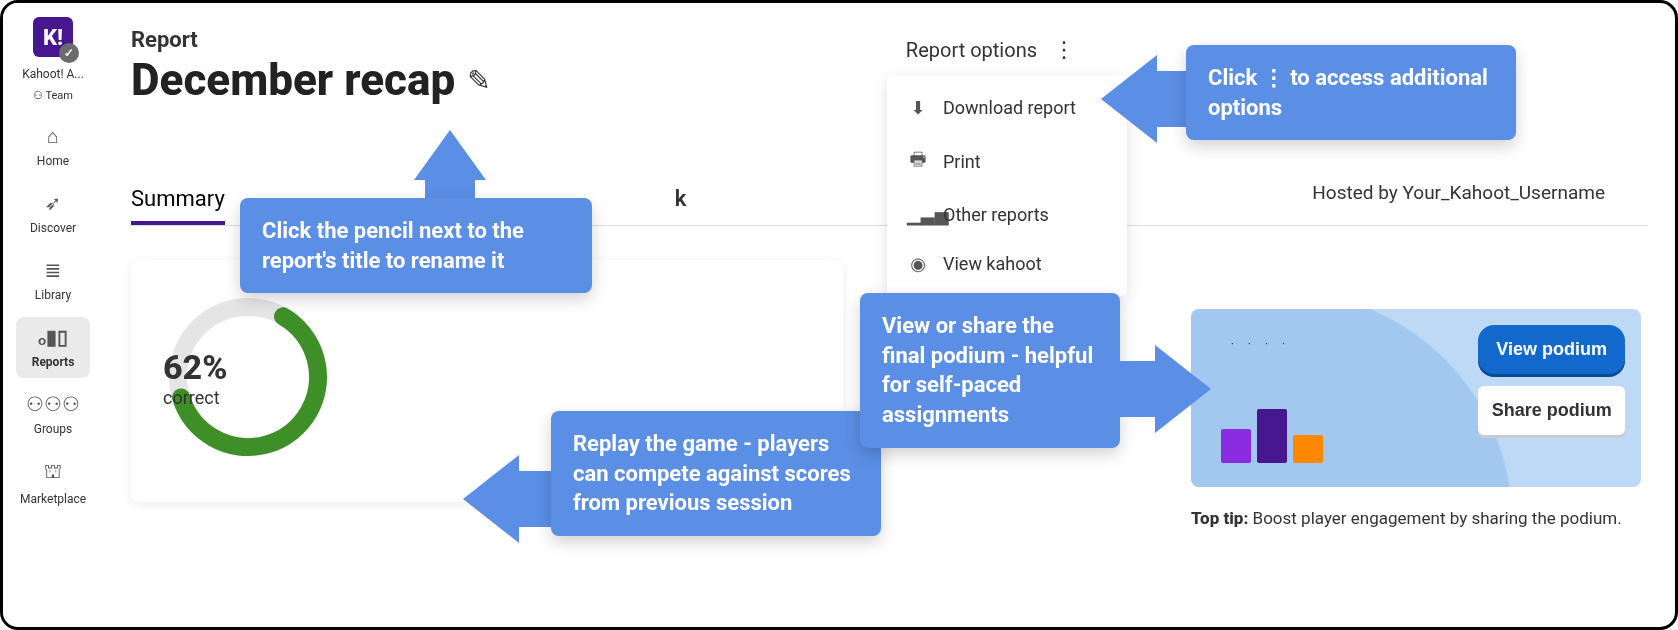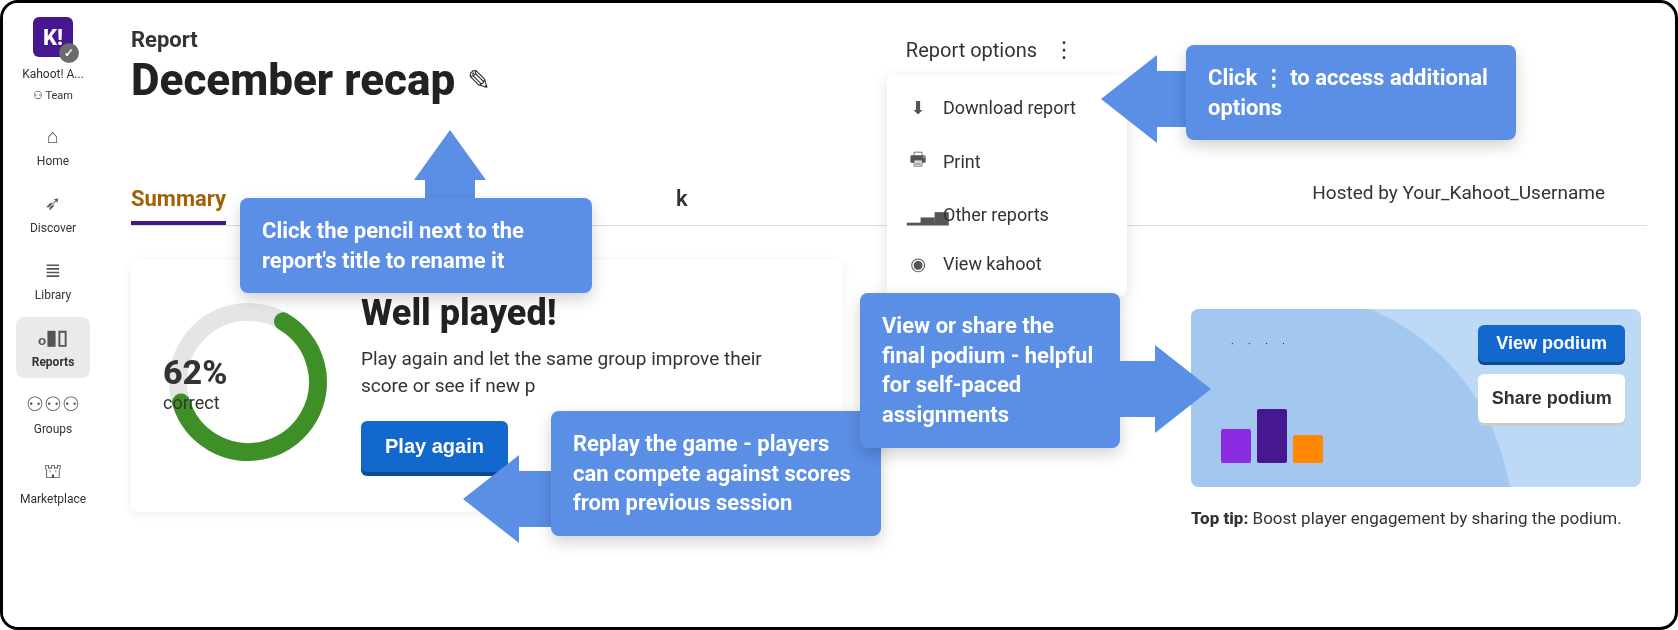--- a/index.html
+++ b/index.html
@@ -52,21 +52,21 @@
 .options-menu .menu-item {
   display: flex; align-items: center; gap: 14px; padding: 14px 20px;
   font-size: 18px; color: #333; cursor: pointer;
 }
 .menu-icon { width: 22px; text-align: center; color: #555; }
 
 .hosted-by { position: absolute; top: 178px; right: 70px; font-size: 19px; color: #333; }
 
 .tabs { margin-top: 70px; display: flex; gap: 40px; border-bottom: 1px solid #ddd; }
 .tab { padding: 10px 0; font-size: 22px; color: #333; cursor: pointer; font-weight: 600; }
-.tab.active { color: #a16207; border-bottom: 4px solid #46178f; font-weight: 700; }
+.tab.active { color: #000000; border-bottom: 4px solid #46178f; font-weight: 400; }
 
 .summary-card {
   margin-top: 34px; width: 712px; background: #fff; border-radius: 8px;
   box-shadow: 0 2px 10px rgba(0,0,0,.08); padding: 32px 32px 40px 32px;
   display: flex; align-items: center; gap: 28px;
 }
 .ring-wrap { position: relative; width: 170px; height: 170px; }
 .ring-center {
   position: absolute; inset: 0; display: flex; flex-direction: column;
   align-items: flex-start; justify-content: center;
@@ -89,22 +89,22 @@
 .podium-art {
   position: absolute; left: 30px; bottom: 24px; display: flex; align-items: flex-end; gap: 6px;
 }
 .confetti { position: absolute; left: 40px; top: 30px; letter-spacing: 6px; font-size: 10px; }
 .p-block { width: 30px; border-radius: 2px; }
 .pb1 { height: 34px; background: #8a2be2; }
 .pb2 { height: 54px; background: #46178f; }
 .pb3 { height: 28px; background: #ff8800; }
 .podium-buttons { position: absolute; right: 16px; top: 16px; display: flex; flex-direction: column; gap: 12px; }
 .view-podium {
-  background: #1368ce; color: #fff; border: none; border-radius: 6px;
-  padding: 8px 18px; font-size: 18px; font-weight: 700; cursor: pointer;
+  background: #1368ce; color: #fff; border: none; border-radius: 16px;
+  padding: 14px 18px; font-size: 18px; font-weight: 700; cursor: pointer;
   box-shadow: 0 3px 0 #0d4a8f;
 }
 .share-podium {
   background: #fff; color: #333; border: none; border-radius: 6px;
   padding: 14px 6px; font-size: 18px; font-weight: 700; cursor: pointer;
   box-shadow: 0 3px 0 #cbcbcb;
 }
 .top-tip { position: absolute; top: 504px; right: 34px; width: 450px; font-size: 17px; color: #333; line-height: 1.4; }
 .top-tip b { font-weight: 800; }
 
@@ -183,25 +183,20 @@
     <div class="ring-wrap">
       <svg viewBox="0 0 170 170" width="170" height="170">
         <circle cx="85" cy="85" r="70" fill="none" stroke="#e5e5e5" stroke-width="18"></circle>
         <circle cx="85" cy="85" r="70" fill="none" stroke="#3f8f29" stroke-width="18" stroke-linecap="round" stroke-dasharray="272 440" transform="rotate(-60 85 85)"></circle>
       </svg>
       <div class="ring-center">
         <div class="ring-pct">62%</div>
         <div class="ring-sub">correct</div>
       </div>
     </div>
-    <div class="card-body">
-      <h2>Well played!</h2>
-      <p>Play again and let the same group improve their score or see if new p</p>
-      <button class="play-again">Play again</button>
-    </div>
   </div>
 </div>
 
 <div class="report-options">
   <span>Report options</span>
   <span class="kebab">⋮</span>
 </div>
 
 <div class="options-menu">
   <div class="menu-item">

